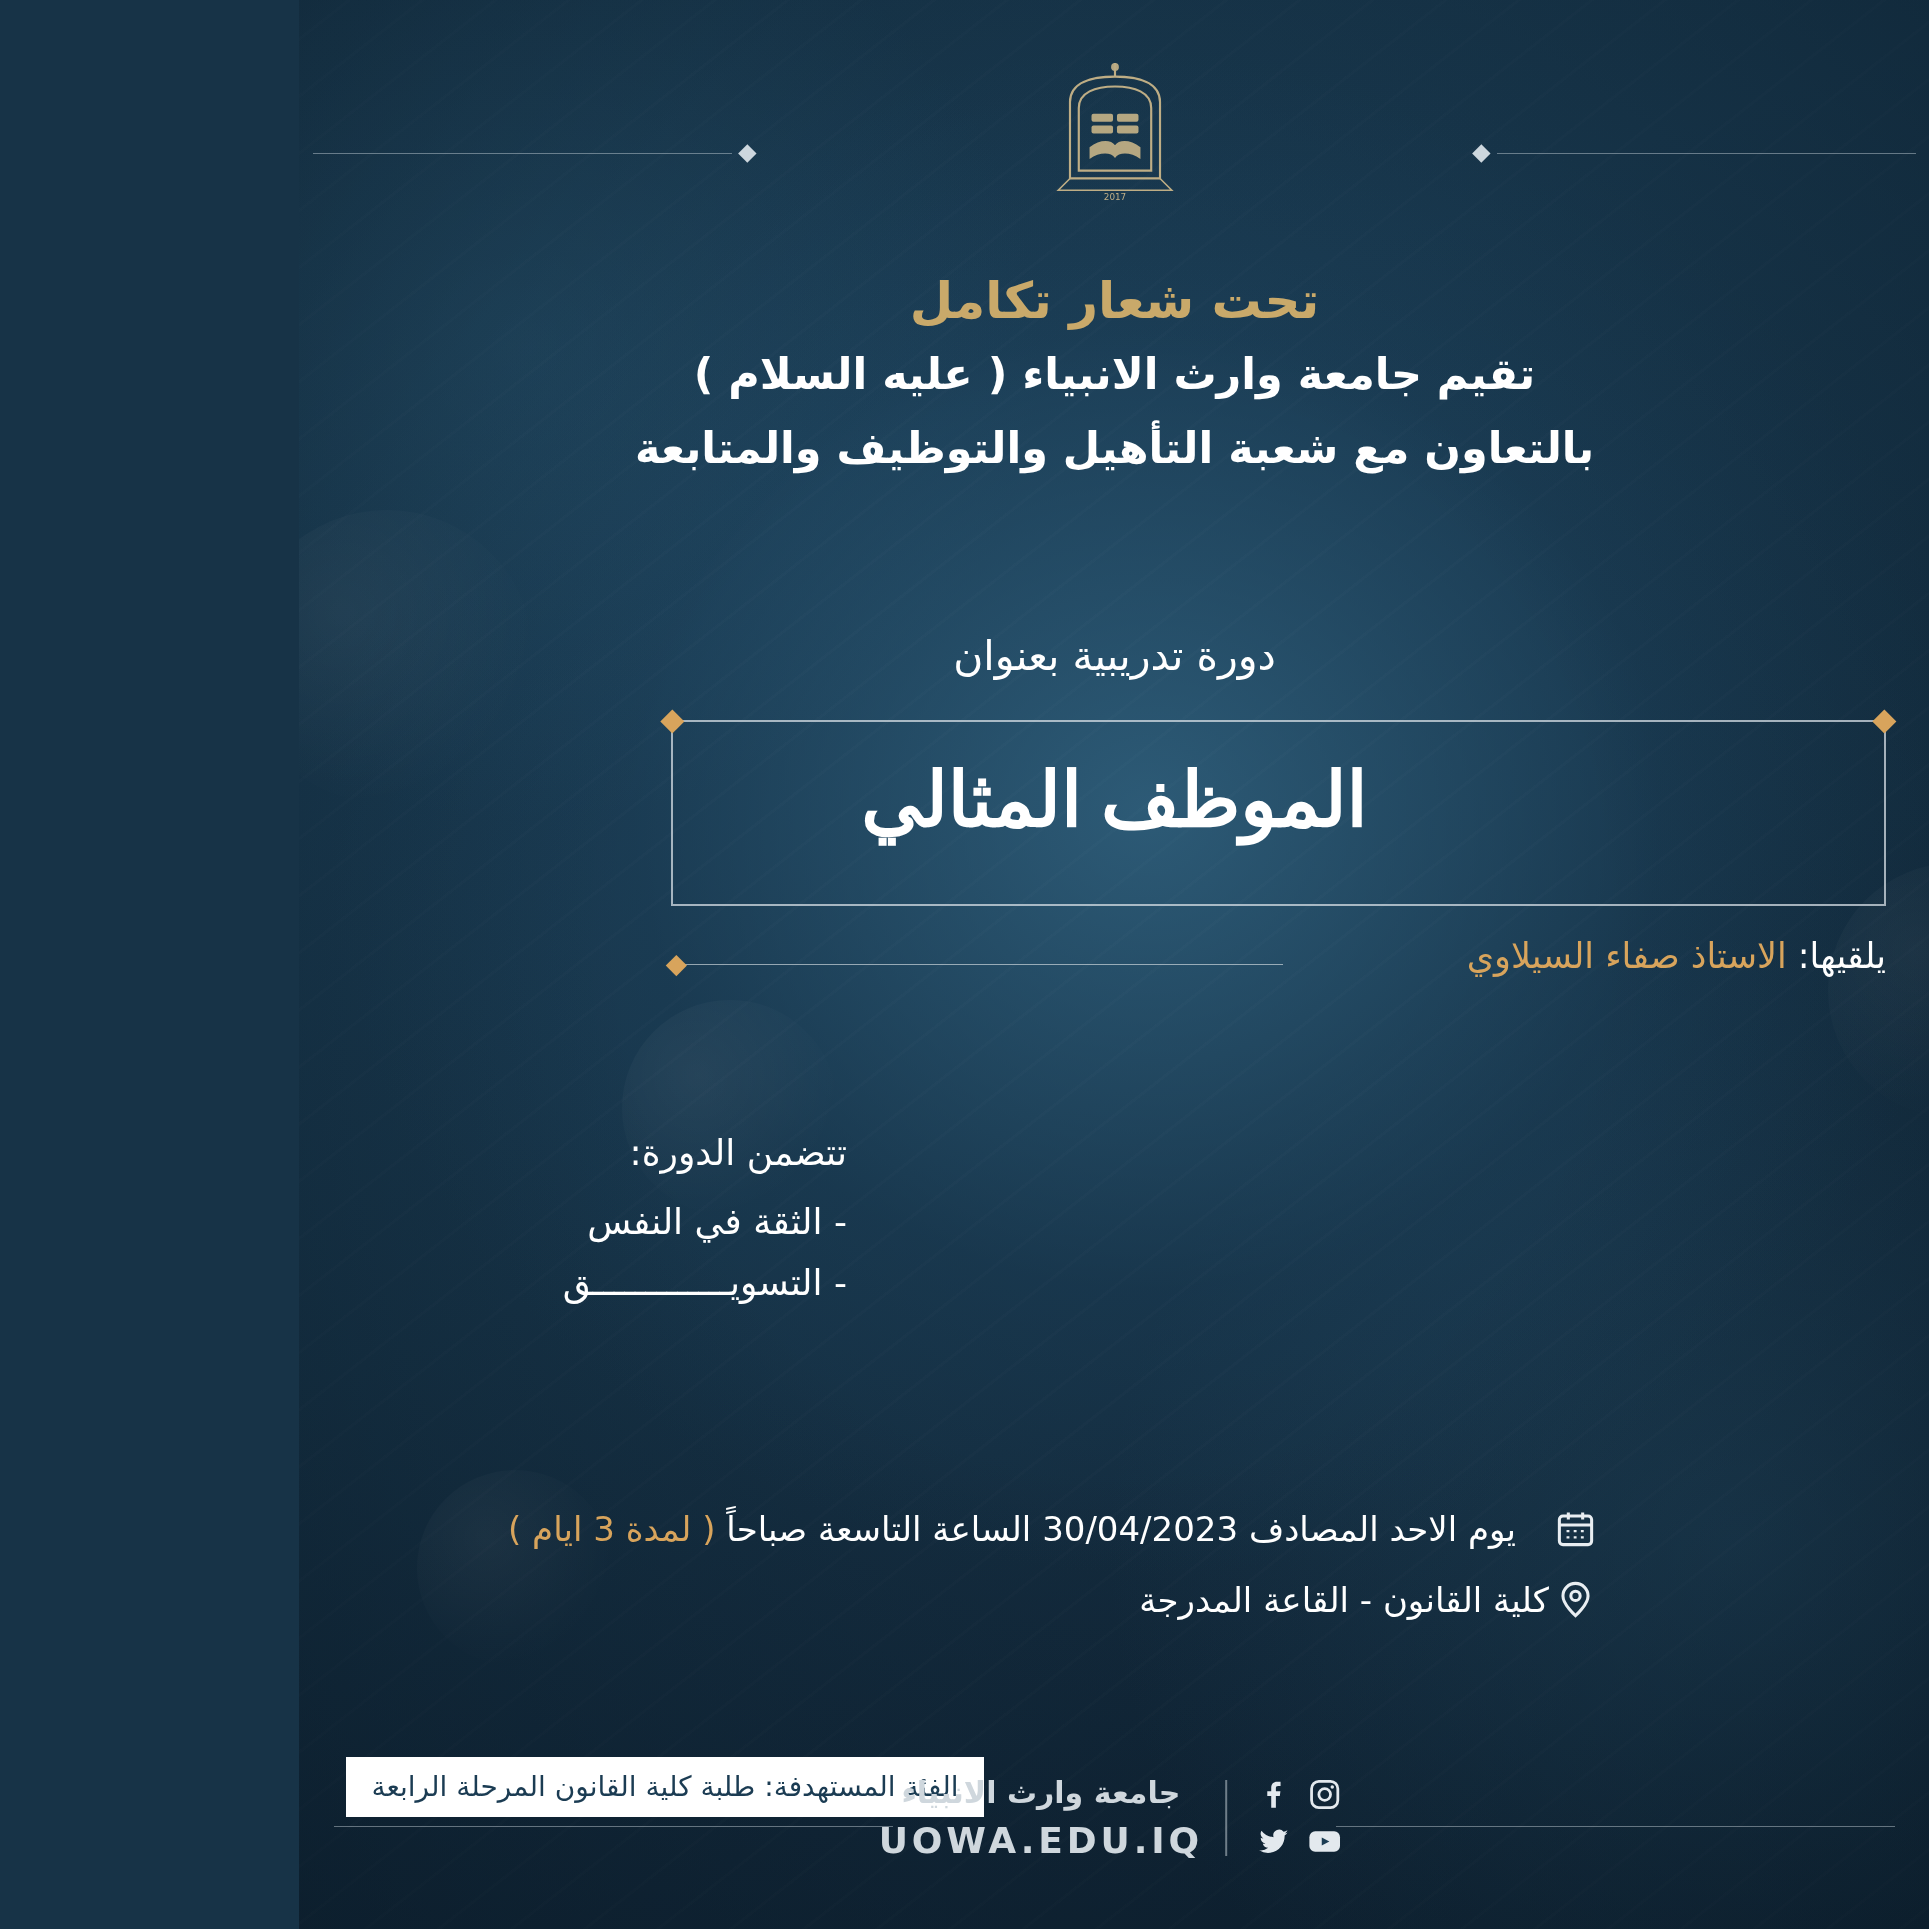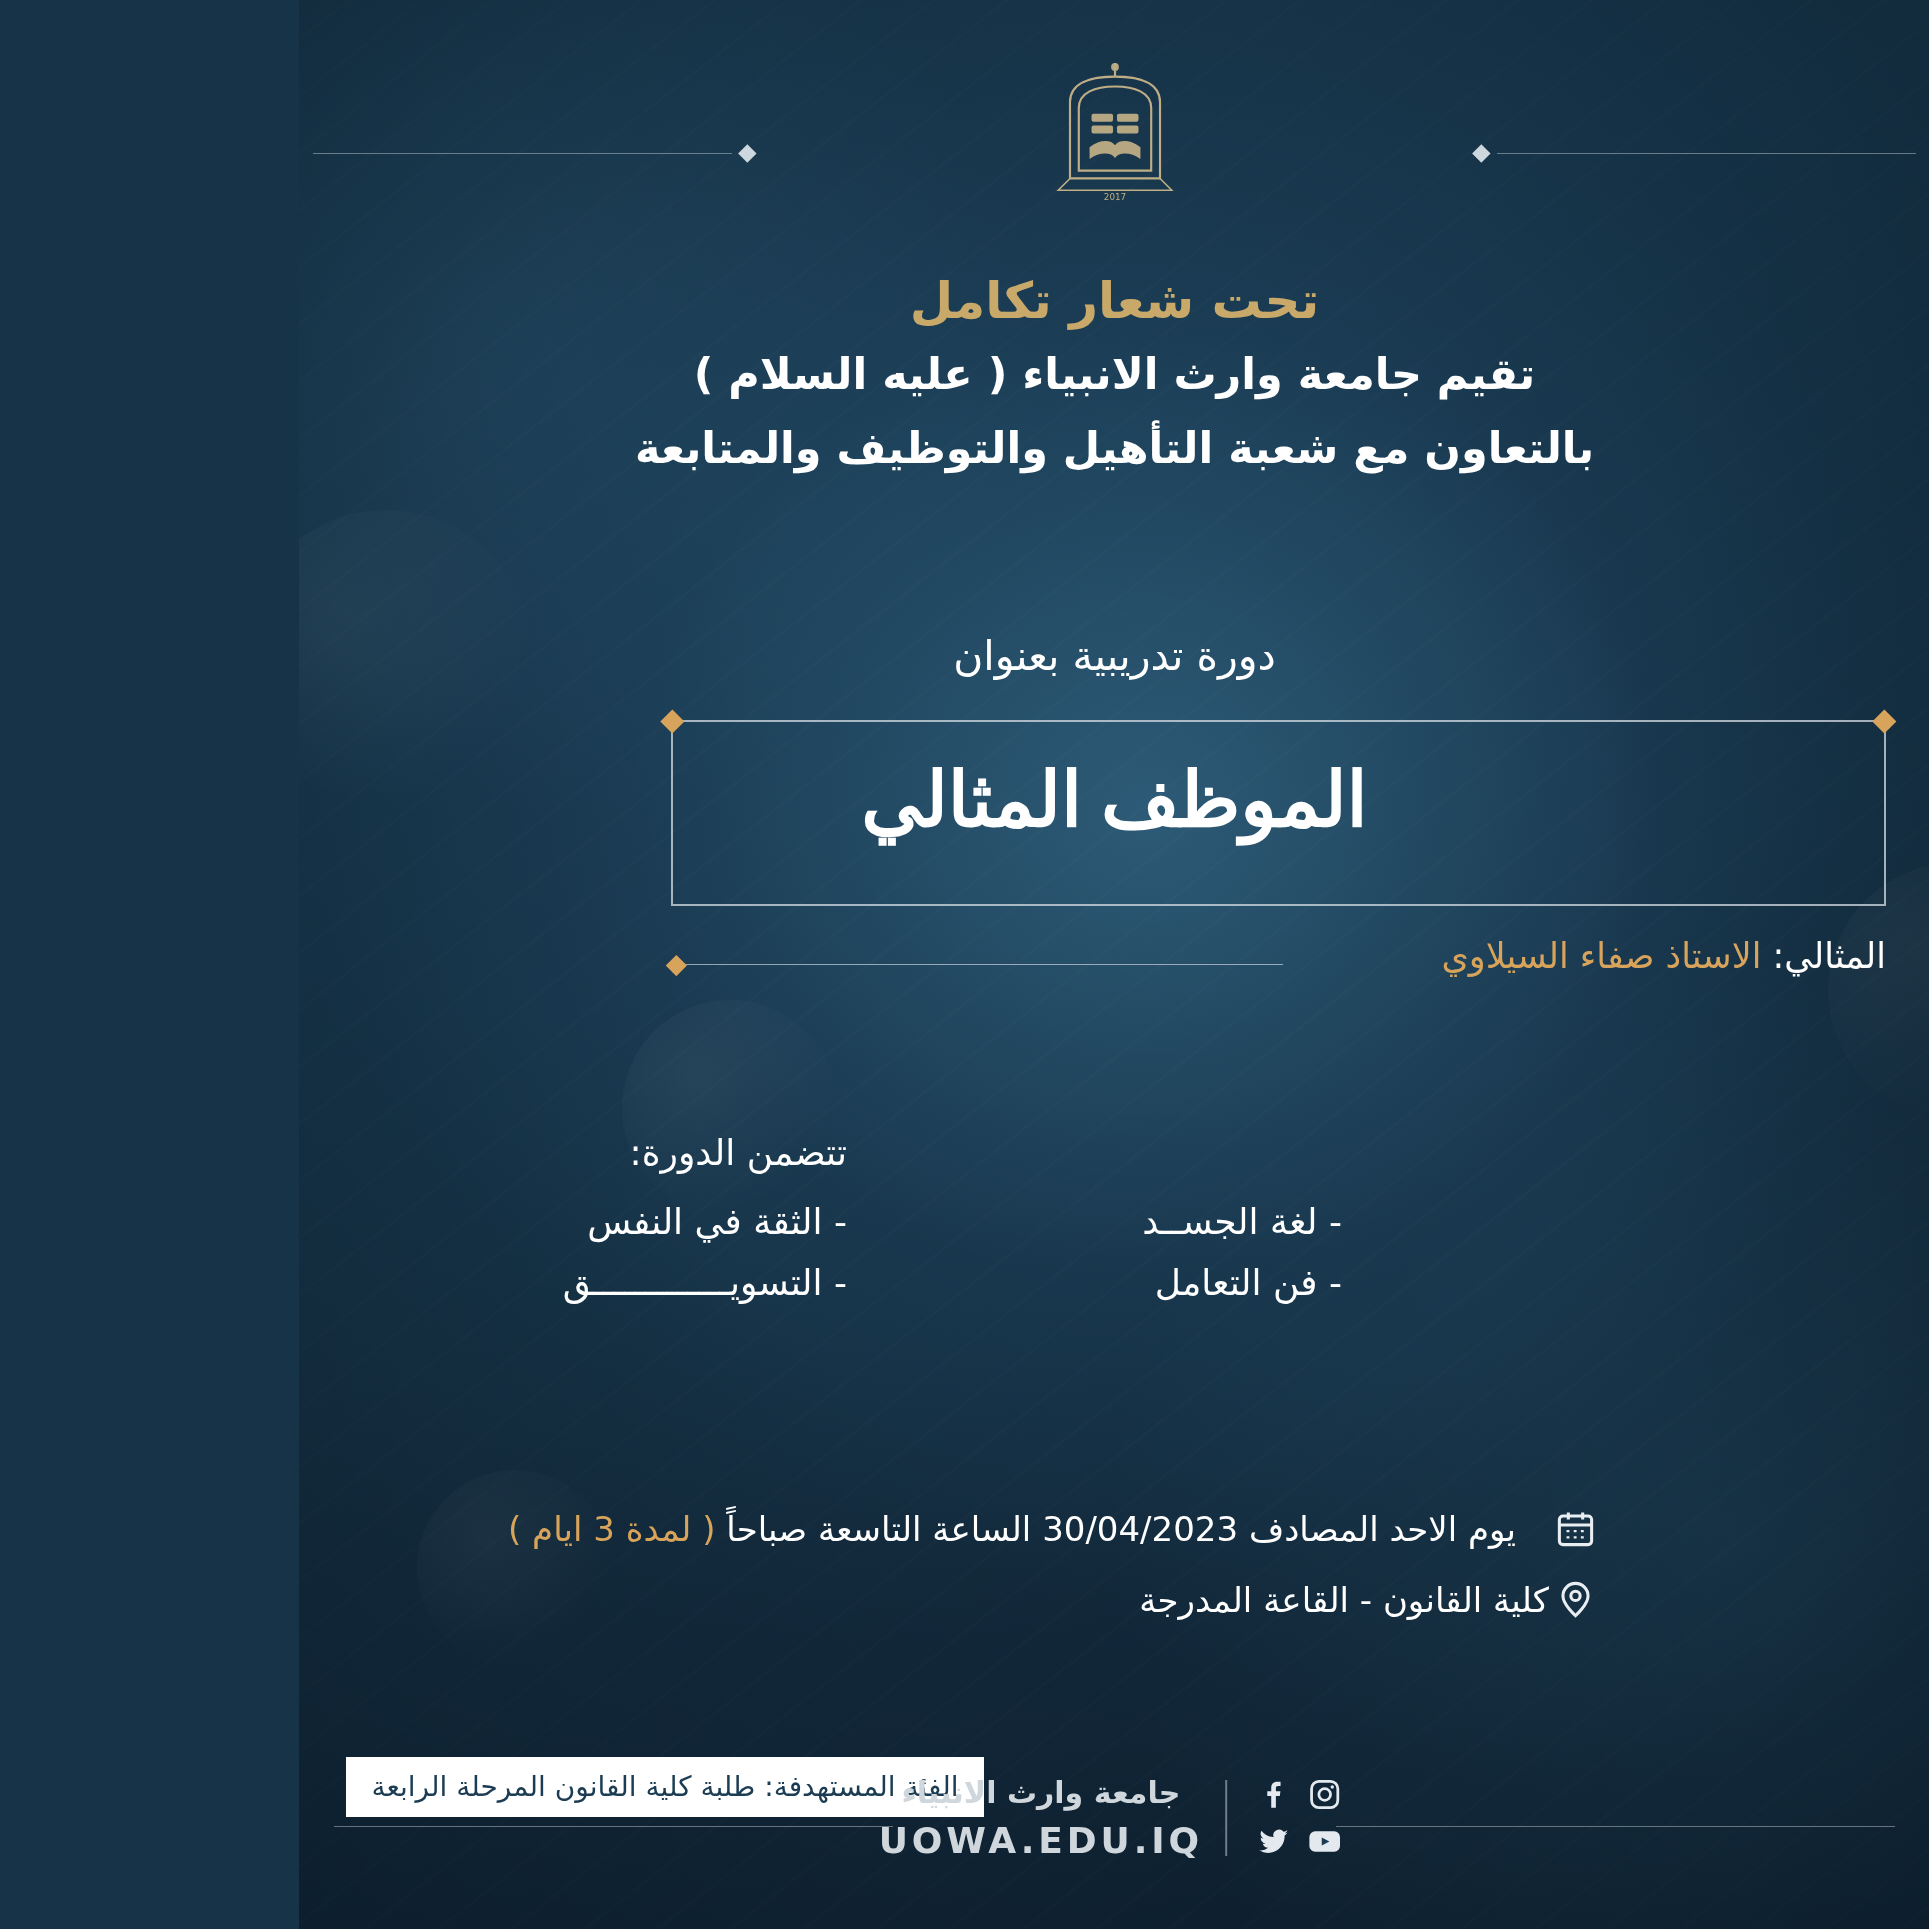--- a/index.html
+++ b/index.html
@@ -385,36 +385,32 @@
   <div class="title-frame">
     <span class="corner left"></span>
     <span class="corner right"></span>
   </div>
   <div class="course-title">الموظف المثالي</div>
 
   <div class="presenter-row">
     <span class="presenter-line"></span>
     <span class="presenter-diamond"></span>
     <div class="presenter-text">
-      <span>المثالي:</span>
+      <span>يلقيها:</span>
       <span class="name">الاستاذ صفاء السيلاوي</span>
     </div>
   </div>
 
   <div class="contents-head">تتضمن الدورة:</div>
 
   <div class="col-right">
     <div>- الثقة في النفس</div>
     <div>- التسويـــــــــــــق</div>
   </div>
 
-  <div class="col-left">
-    <div>- لغة الجســد</div>
-    <div>- فن التعامل</div>
-  </div>
 
   <div class="info-date">
     <span class="info-icon">
       <svg viewBox="0 0 24 24" width="43" height="43" fill="none" stroke="currentColor" stroke-width="1.7">
         <rect x="3" y="5" width="18" height="16" rx="2"></rect>
         <path d="M3 10h18M8 3v4M16 3v4"></path>
         <g stroke-width="1.3">
           <path d="M7 13.5h1.6M11 13.5h1.6M15 13.5h1.6M7 17h1.6M11 17h1.6M15 17h1.6"></path>
         </g>
       </svg>

